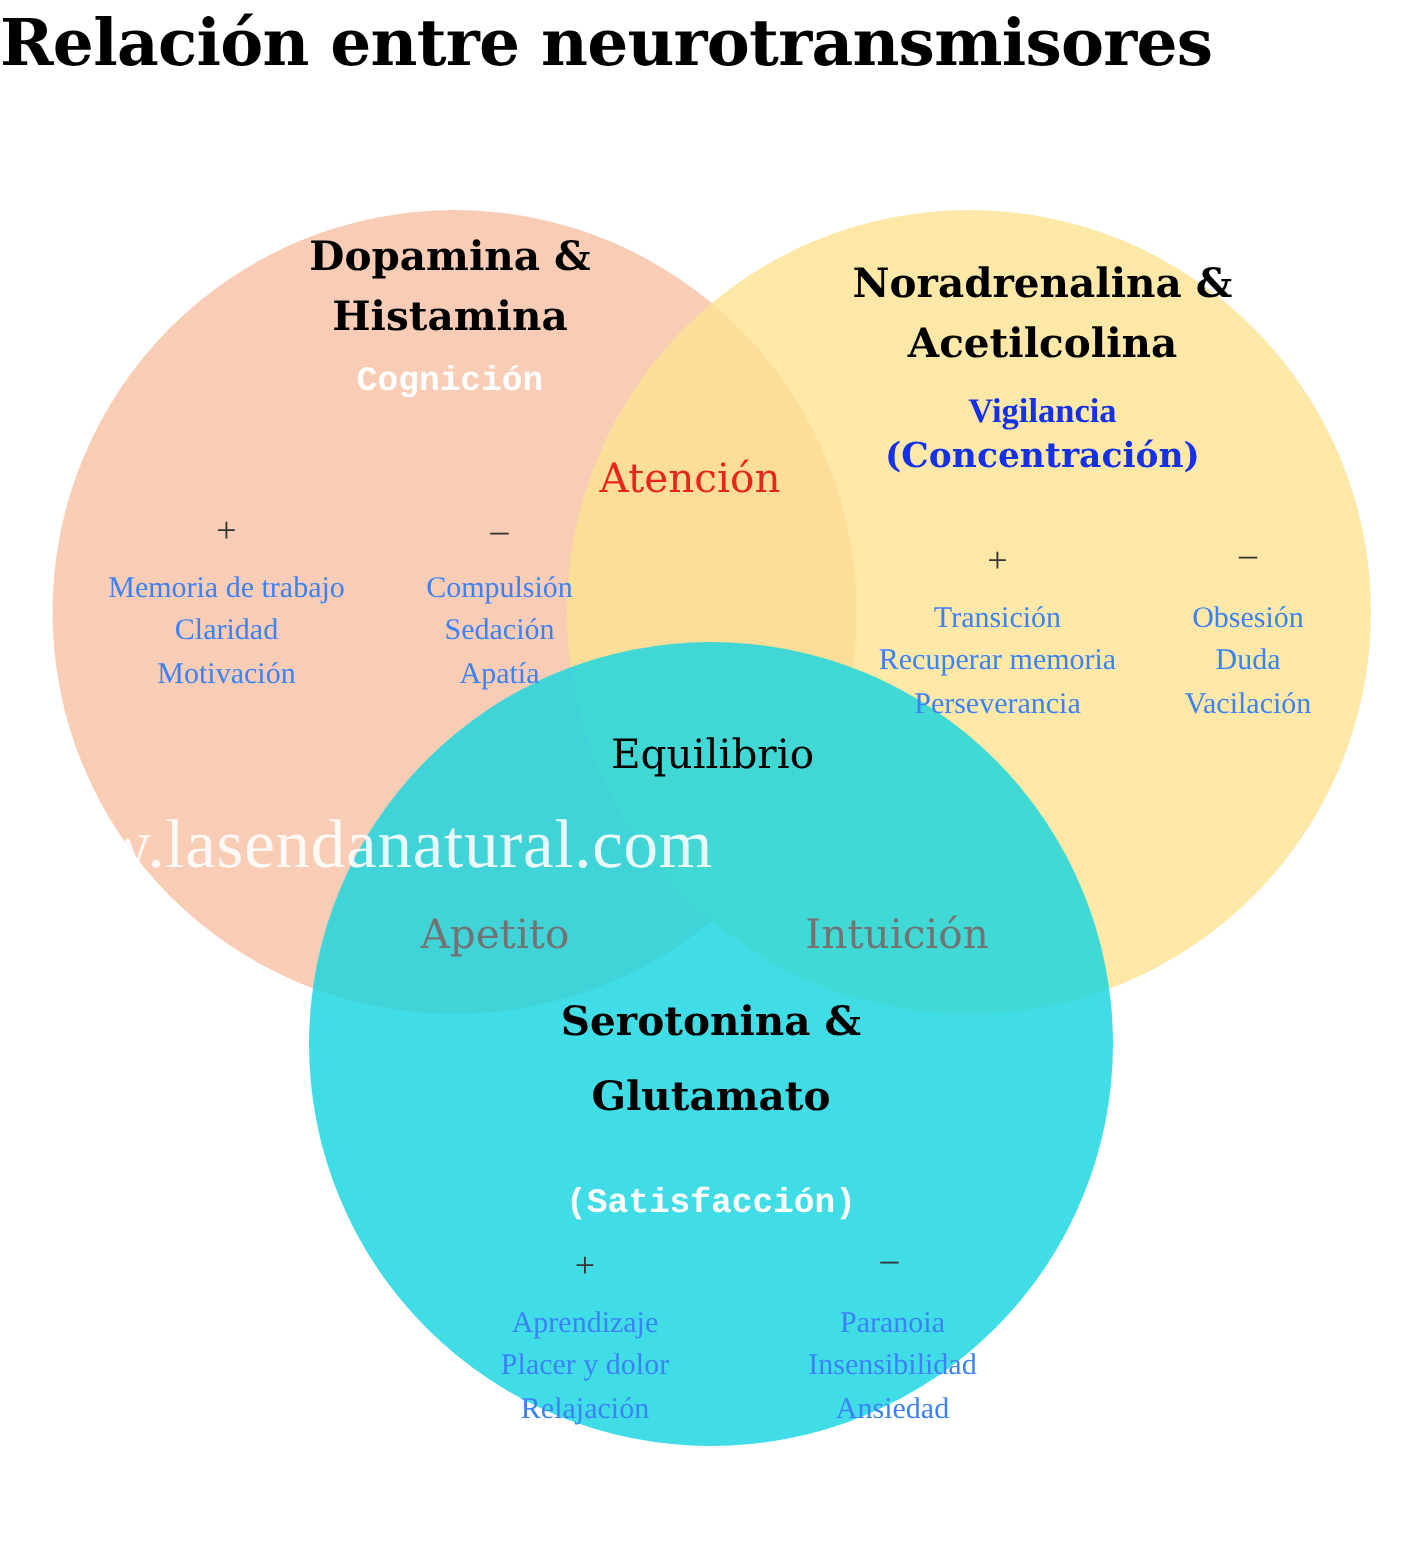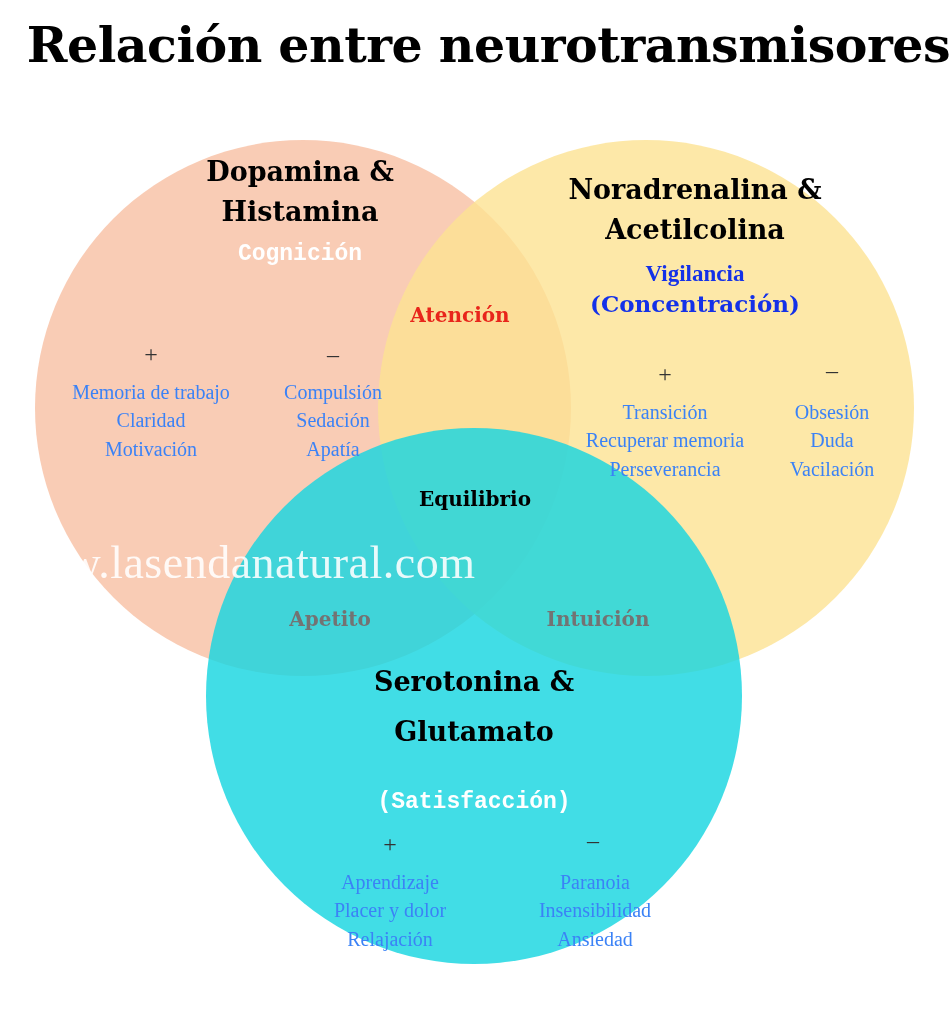--- a/index.html
+++ b/index.html
@@ -13,27 +13,27 @@
     height: 1028px;
     position: relative;
     overflow: hidden;
     font-family: "Liberation Serif", serif;
     color: #1a1a1a;
   }
 
   
   #title {
     position: absolute;
-    top: 16px;
+    top: 4px;
     left: 0;
     width: 950px;
-    text-align: right;
+    text-align: left;
     font-family: "DejaVu Serif", serif;
     font-weight: bold;
-    font-size: 49px;
+    font-size: 43px;
     letter-spacing: -0.5px;
     color: #000000;
   }
 
   
   #venn {
     position: absolute;
     left: 0;
     top: 118px;
     width: 950px;
@@ -102,22 +102,22 @@
     font-family: "Liberation Serif", serif;
     font-size: 20px;
     color: #3b82f6;
     text-align: center;
     line-height: 1.42;
   }
 
   
   .inter {
     font-family: "DejaVu Serif", serif;
-    font-weight: bold;
-    font-size: 20px;
+    font-weight: normal;
+    font-size: 27px;
   }
   #label-atencion { color: #e8251b; }
   #label-equilibrio { color: #000000; }
   #label-apetito, #label-intuicion { color: #737373; }
 
   
   #watermark {
     position: absolute;
     left: 0;
     top: 418px;

